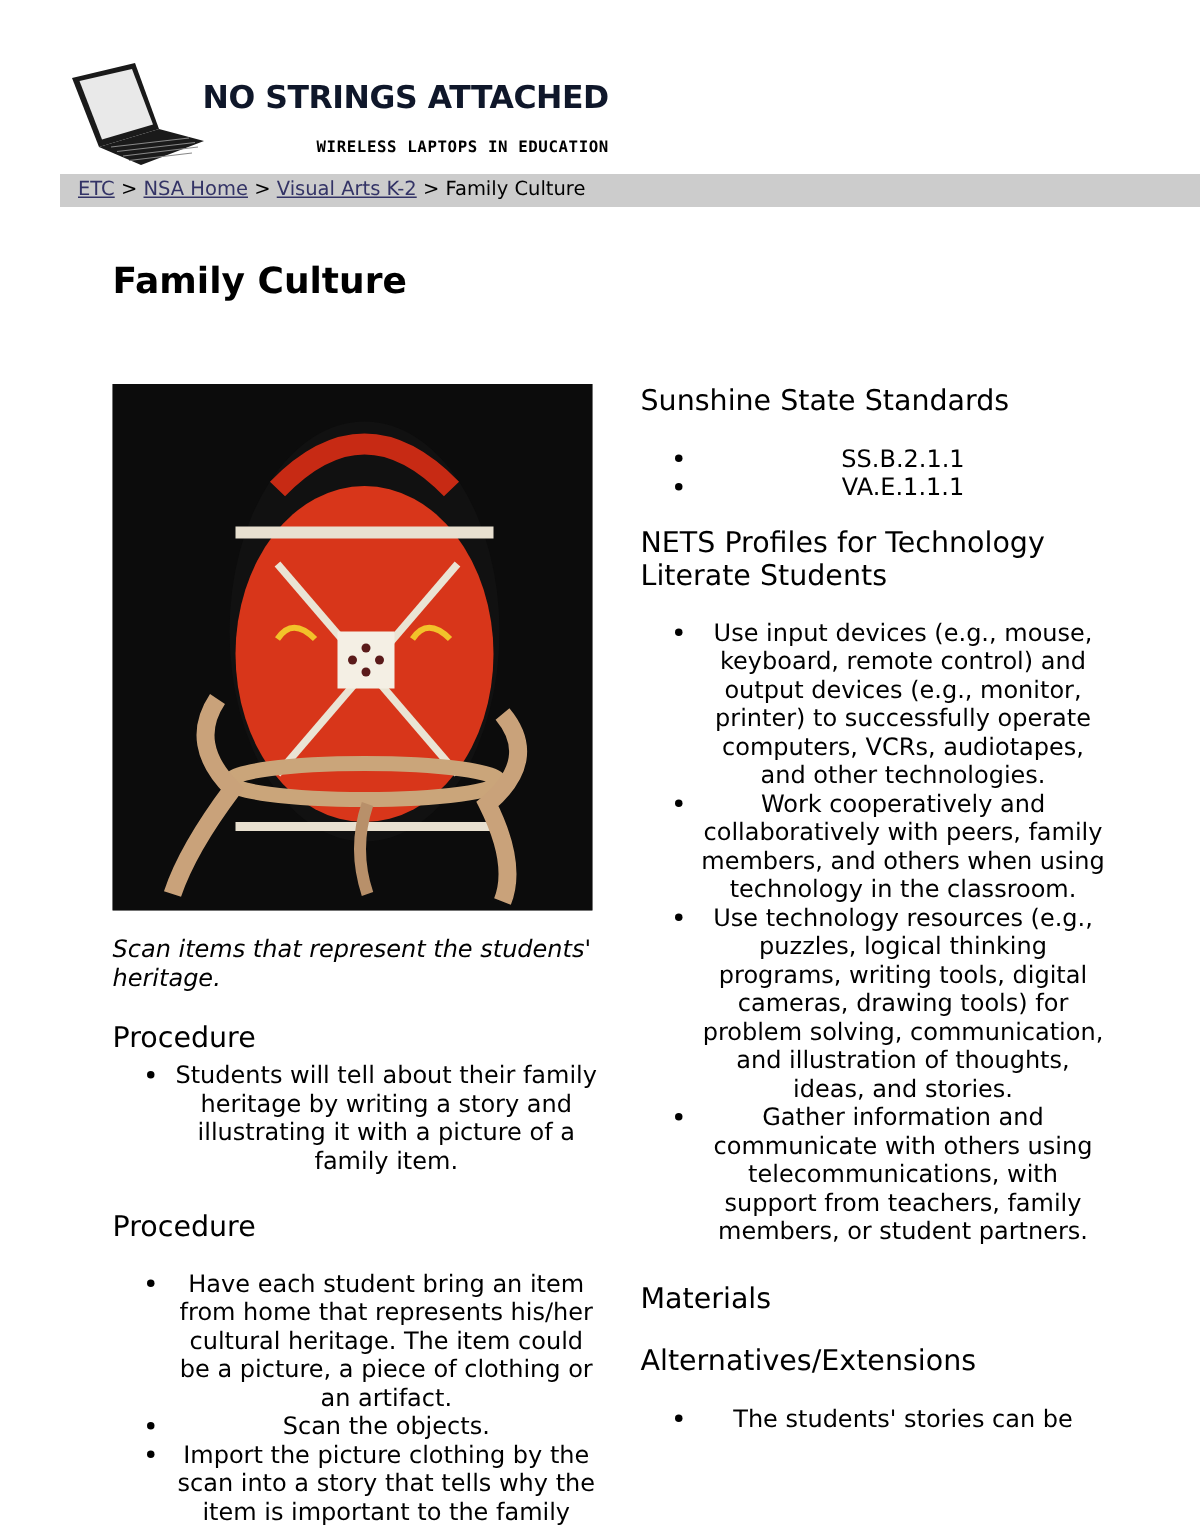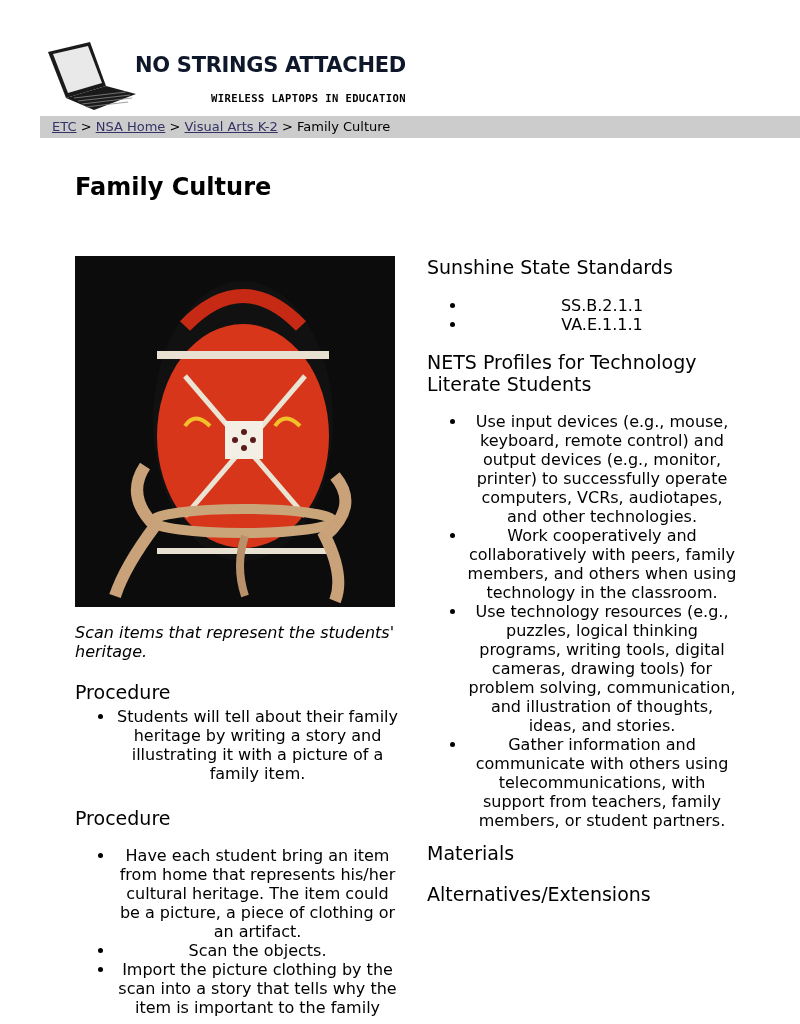--- a/index.html
+++ b/index.html
@@ -119,16 +119,19 @@
   </ul>
 
   <h2 style="margin-top:17px;">NETS Profiles for Technology Literate Students</h2>
   <ul style="margin-top:17px;">
     <li>Use input devices (e.g., mouse, keyboard, remote control) and output devices (e.g., monitor, printer) to successfully operate computers, VCRs, audiotapes, and other technologies.</li>
     <li>Work cooperatively and collaboratively with peers, family members, and others when using technology in the classroom.</li>
     <li>Use technology resources (e.g., puzzles, logical thinking programs, writing tools, digital cameras, drawing tools) for problem solving, communication, and illustration of thoughts, ideas, and stories.</li>
     <li>Gather information and communicate with others using telecommunications, with support from teachers, family members, or student partners.</li>
   </ul>
 
-  <h2 style="margin-top:12px;">Materials</h2>
+  <h2 style="margin-top:25px;">Materials</h2>
 
   <h2 style="margin-top:19px;">Alternatives/Extensions</h2>
+  <ul style="margin-top:18px;">
+    <li>The students' stories can be</li>
+  </ul>
 </div>
 
 </body></html>

